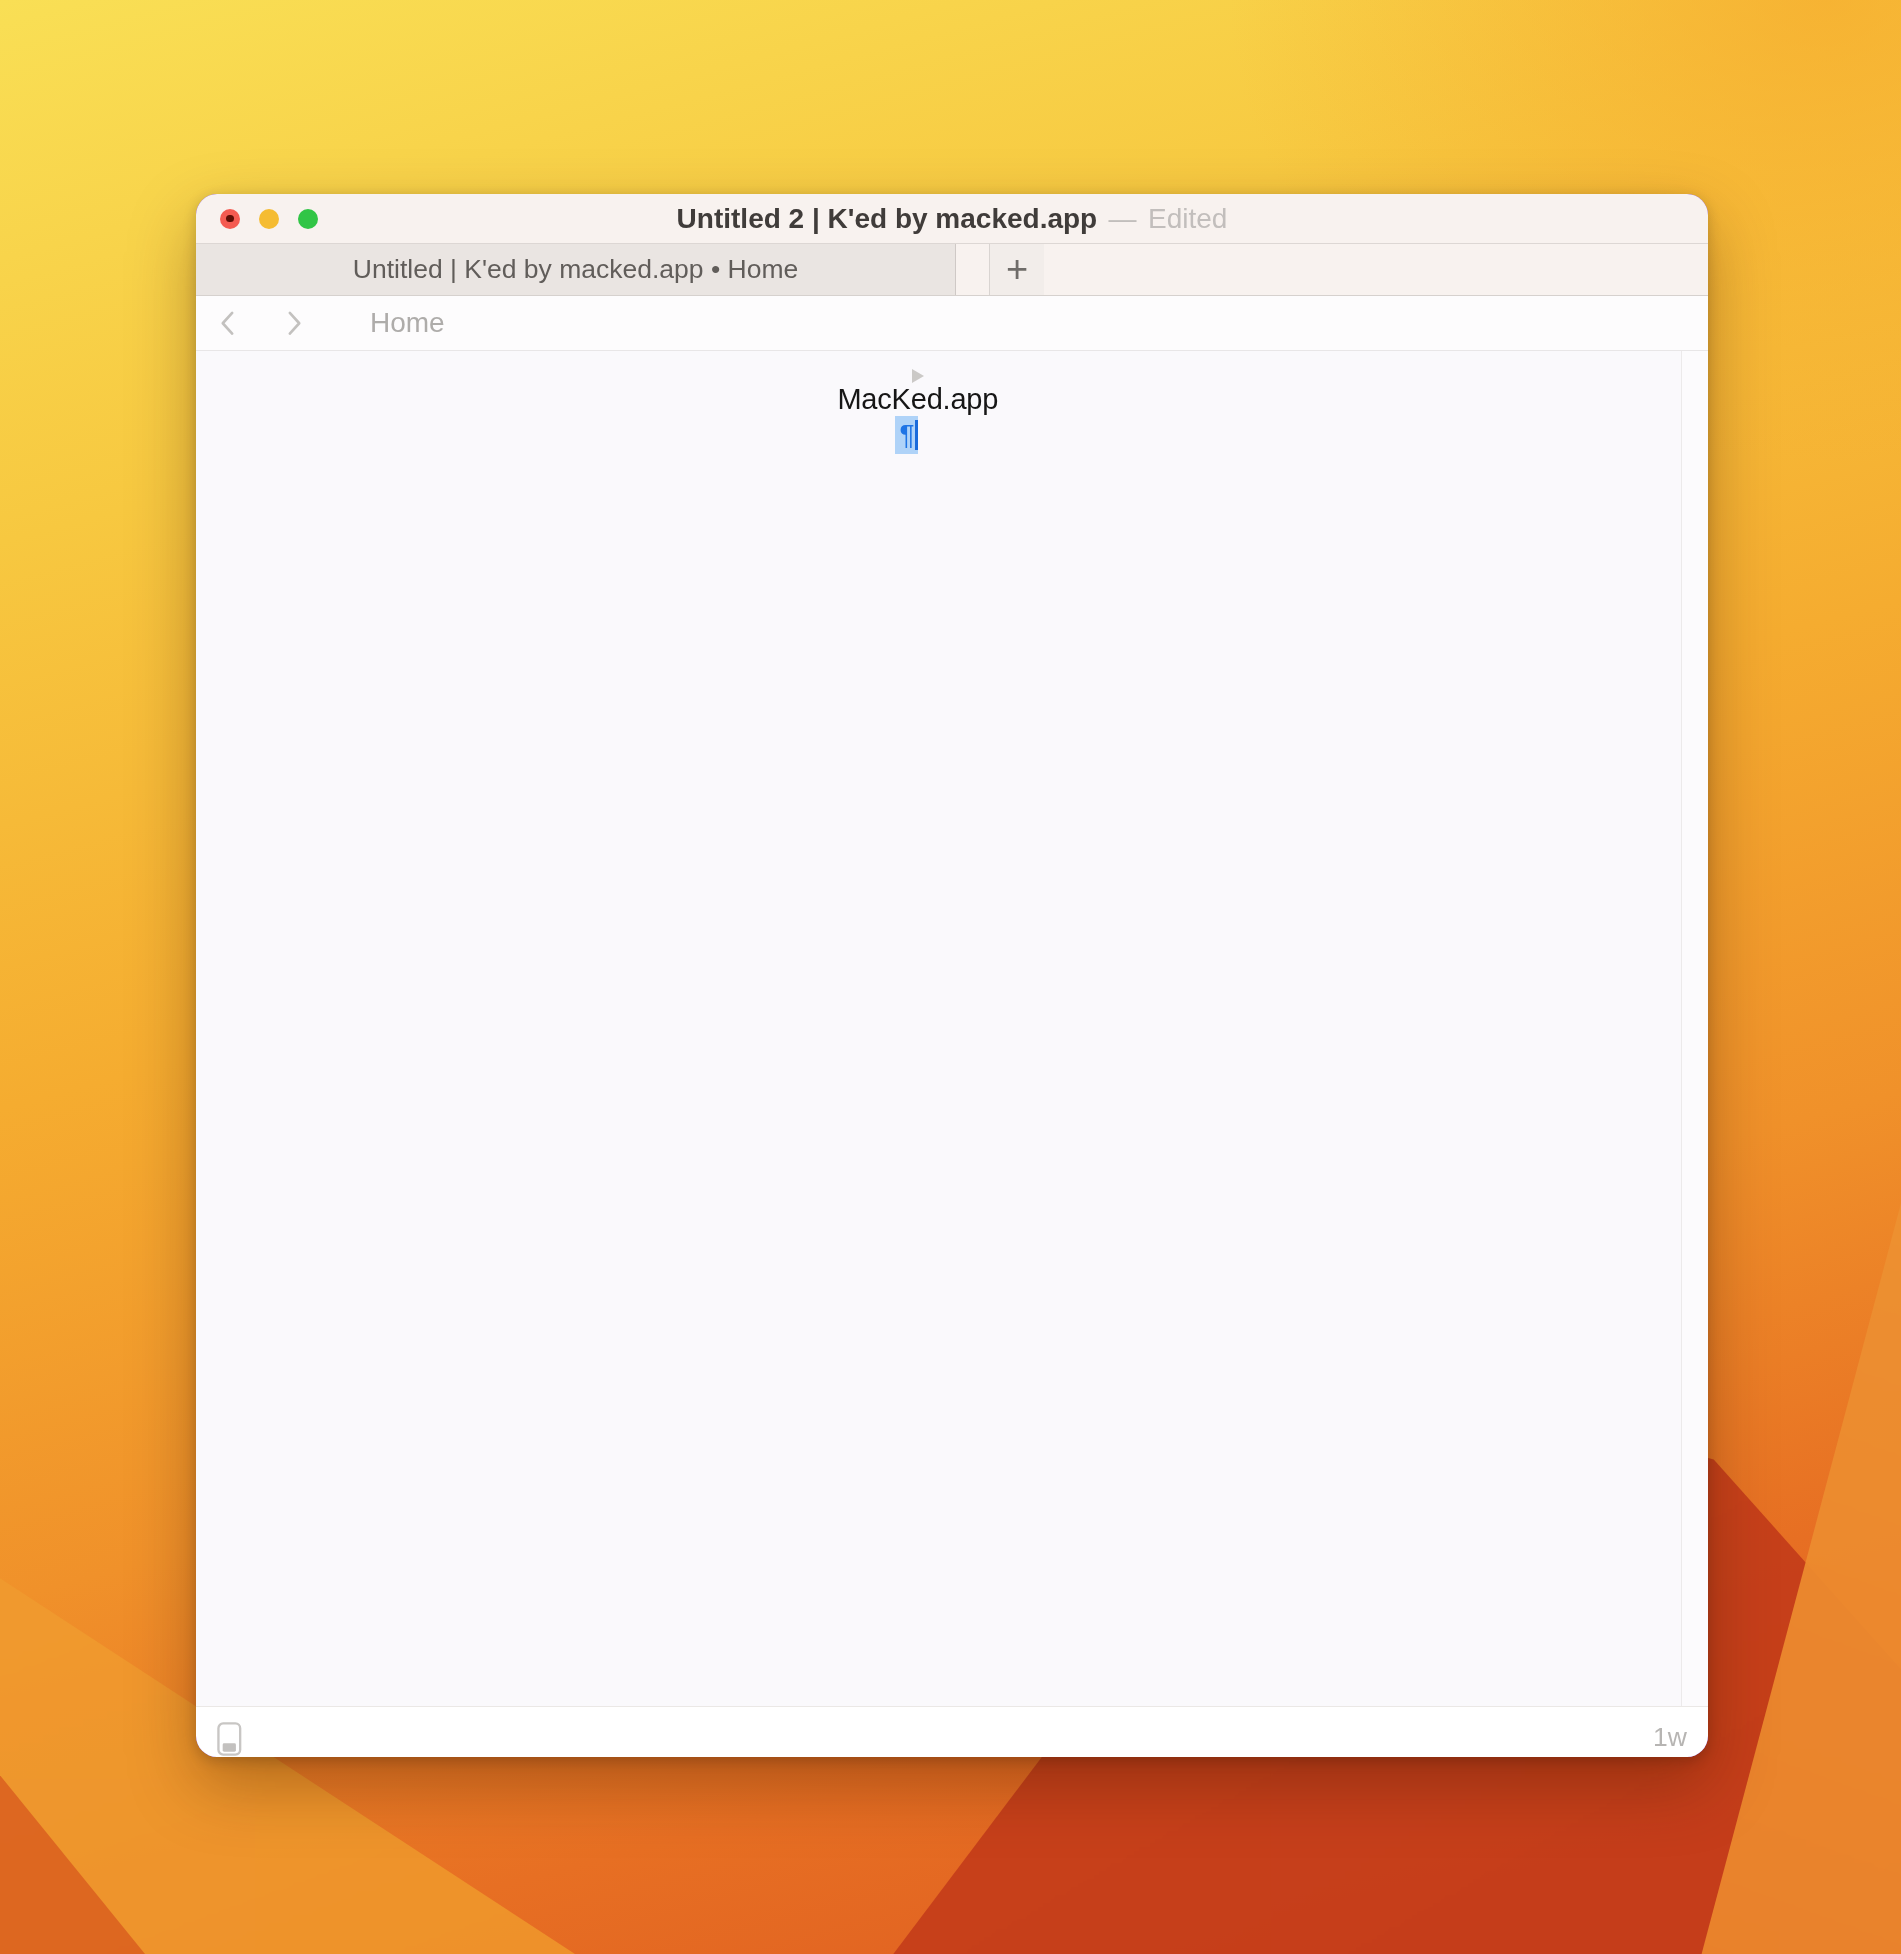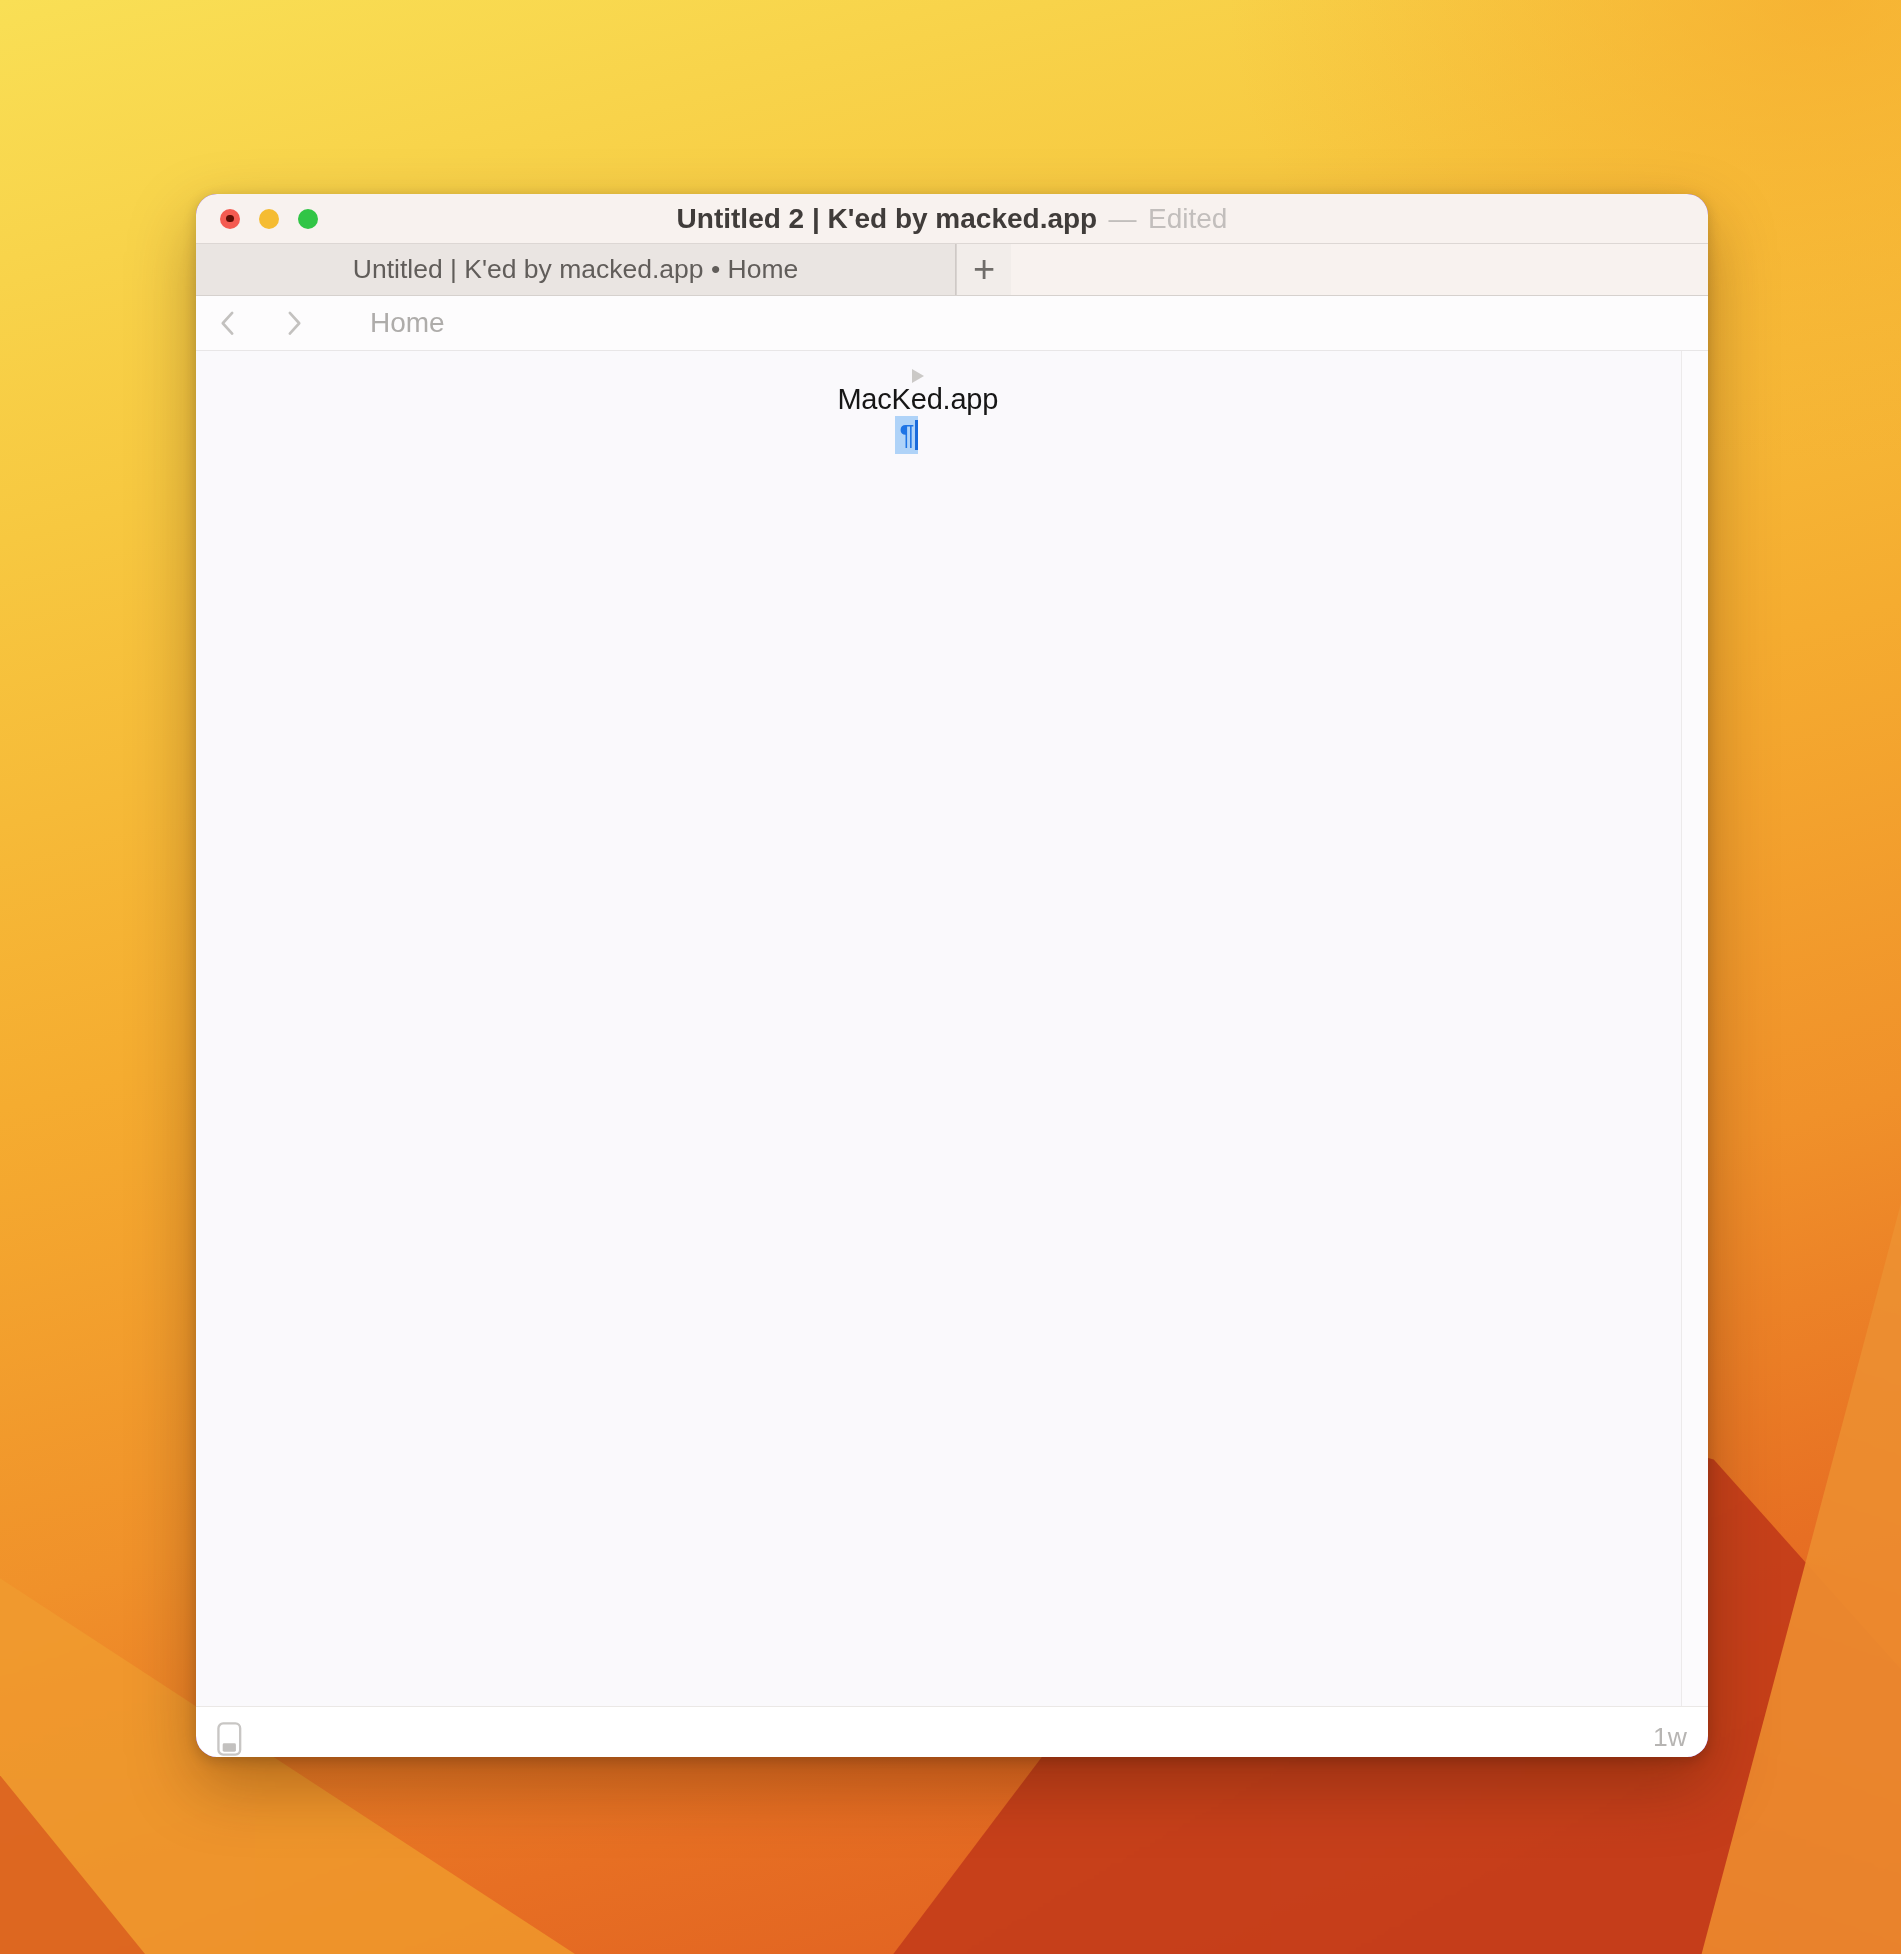--- a/index.html
+++ b/index.html
@@ -38,21 +38,21 @@
   .light.red{background:#f45b51;}
   .light.red .dot{width:7.6px;height:7.6px;border-radius:50%;background:#5e0e05;}
   .light.yellow{background:#f5bc32;}
   .light.green{background:#31c546;}
   .titletext{font-size:28px;font-weight:700;color:#403c3a;white-space:nowrap;}
   .title-sep{font-weight:400;color:#c2bebc;margin:0 11.4px;}
   .title-edited{font-weight:400;color:#c2bebc;}
 
   
   .tabbar{height:53px;flex:0 0 53px;display:flex;background:#f8f2ef;
-    border-top:0.9px solid #ddd7d4;border-bottom:0.9px solid #d6d1ce;box-sizing:border-box;}
+    border-top:0.9px solid #ddd7d4;border-bottom:0.9px solid #d6d1ce;box-sizing:border-box;gap:33px;}
   .tab{display:flex;align-items:center;justify-content:center;
     font-size:26.5px;white-space:nowrap;overflow:hidden;cursor:default;}
   .tab-inactive{width:760px;flex:0 0 760px;background:#eae5e2;border-right:0.9px solid #cfc9c6;
     box-sizing:border-box;color:#615d5a;}
   .tab-active{flex:1;background:#fcf7f4;color:#403d3b;}
   .tab-new{width:55px;flex:0 0 55px;background:#f2edea;border-left:0.9px solid #d9d4d1;
     box-sizing:border-box;display:flex;align-items:center;justify-content:center;
     font-size:38px;font-weight:300;color:#6f6c69;}
 
   

